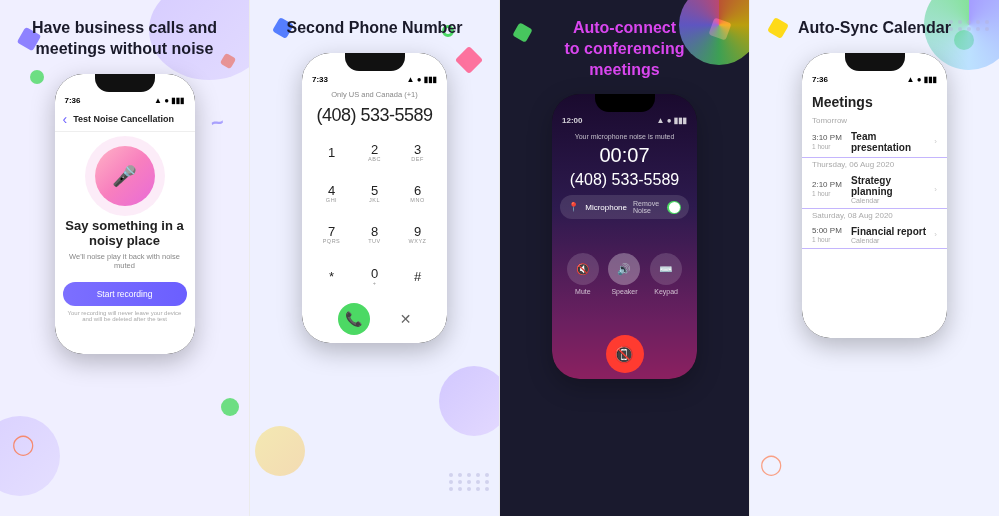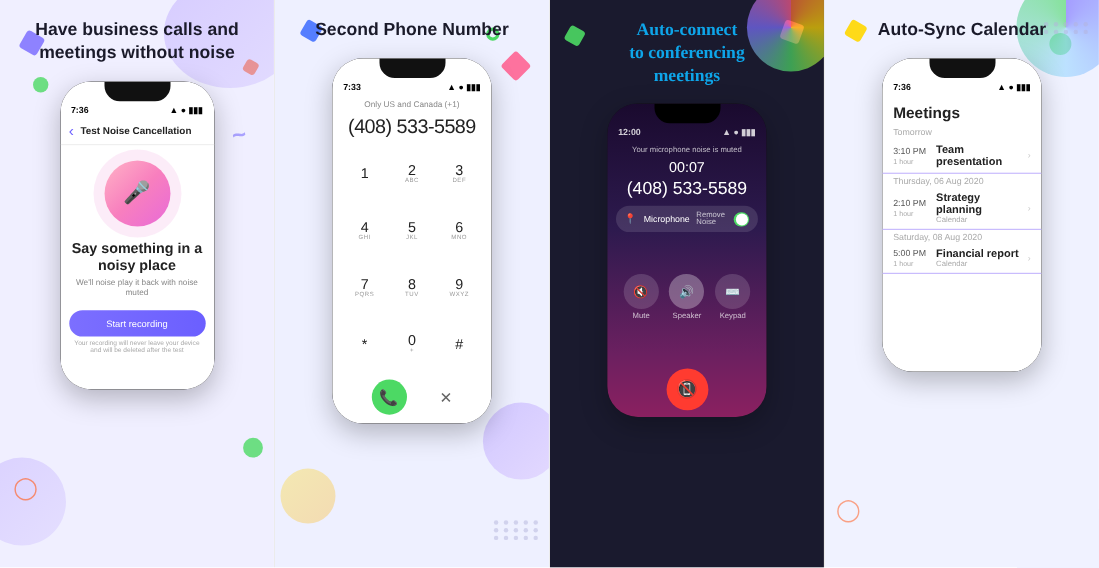--- a/index.html
+++ b/index.html
@@ -164,21 +164,21 @@
     .p1-small-text {
       font-size: 6px;
       color: #aaa;
       text-align: center;
       margin-top: 4px;
     }
 
     
     .phone-2 {
       width: 145px;
-      height: 332px;
+      height: 290px;
       margin-top: 4px;
     }
 
     .phone-2 .phone-screen {
       background: #fff;
     }
 
     .p2-top-label {
       font-size: 7.5px;
       color: #888;
@@ -260,21 +260,21 @@
     }
 
     .p3-status {
       font-size: 7px;
       color: rgba(255,255,255,0.7);
       text-align: center;
       padding: 6px 8px 2px;
     }
 
     .p3-timer {
-      font-size: 13px;
+      font-size: 20px;
       font-weight: 300;
       color: #fff;
       text-align: center;
       padding: 2px;
     }
 
     .p3-number {
       font-size: 16px;
       font-weight: 400;
       color: #fff;
@@ -614,21 +614,21 @@
 
 <div class="divider"></div>
 
 <div class="panel panel-3">
 
   <div class="deco-square" style="background:#4cd964;top:25px;left:15px;width:15px;height:15px;opacity:0.9;"></div>
   <div class="deco-square" style="background:#ff5c8d;top:20px;right:20px;width:18px;height:18px;transform:rotate(20deg);opacity:0.9;"></div>
 
   <div style="position:absolute;width:80px;height:80px;background:conic-gradient(#ff6b35,#ffd700,#4cd964,#7c6fff,#ff5c8d);border-radius:50%;top:-15px;right:-10px;opacity:0.7;"></div>
 
-  <div class="panel-title" style="color:#0ea5e9;font-family:Liberation Serif, serif;">Auto-connect<br>to conferencing<br>meetings</div>
+  <div class="panel-title" style="color:#d946ef;">Auto-connect<br>to conferencing<br>meetings</div>
 
   <div class="phone-frame phone-3">
     <div class="phone-screen">
       <div class="phone-notch" style="background:#000;"></div>
       <div class="phone-status-bar" style="color:rgba(255,255,255,0.8);">
         <span>12:00</span>
         <span>▲ ● ▮▮▮</span>
       </div>
       <div class="p3-status">Your microphone noise is muted</div>
       <div class="p3-timer">00:07</div>

